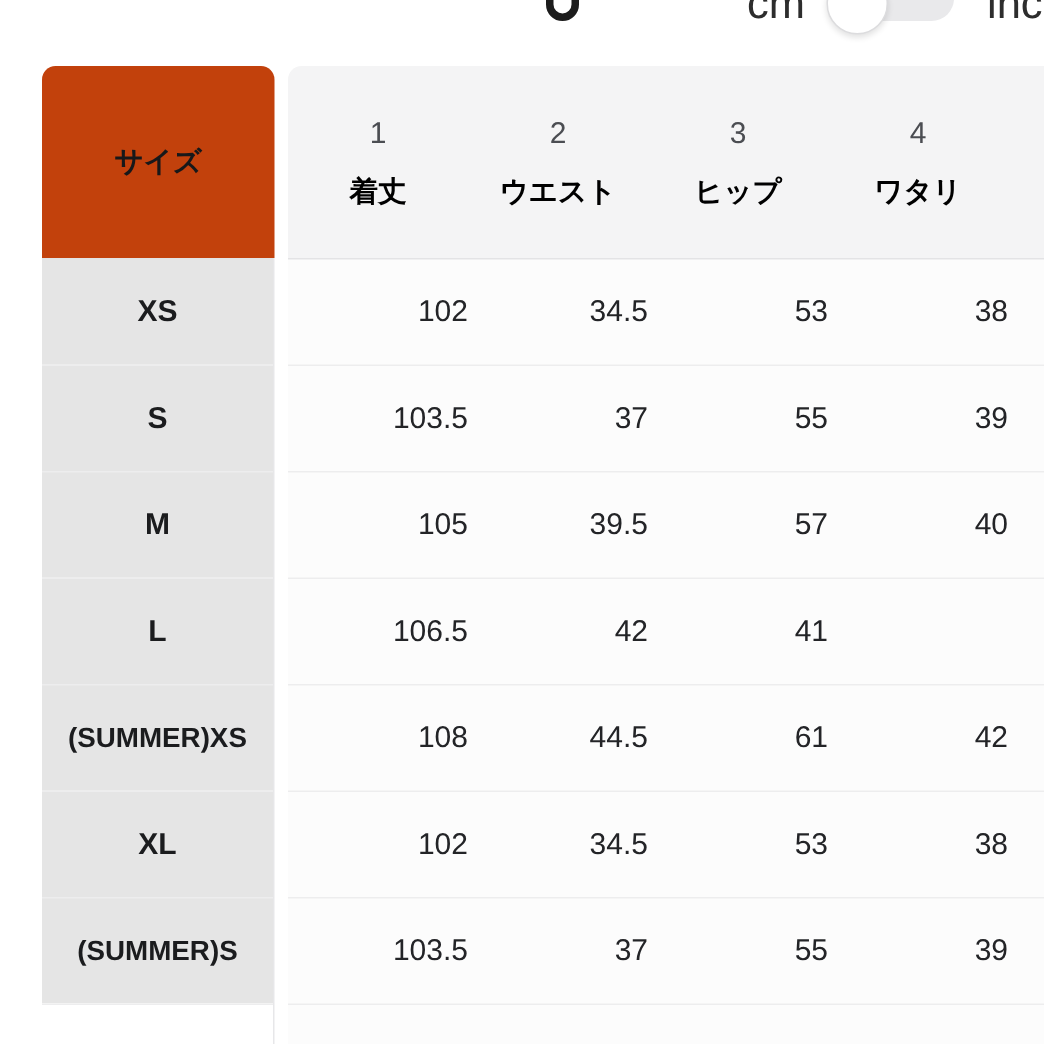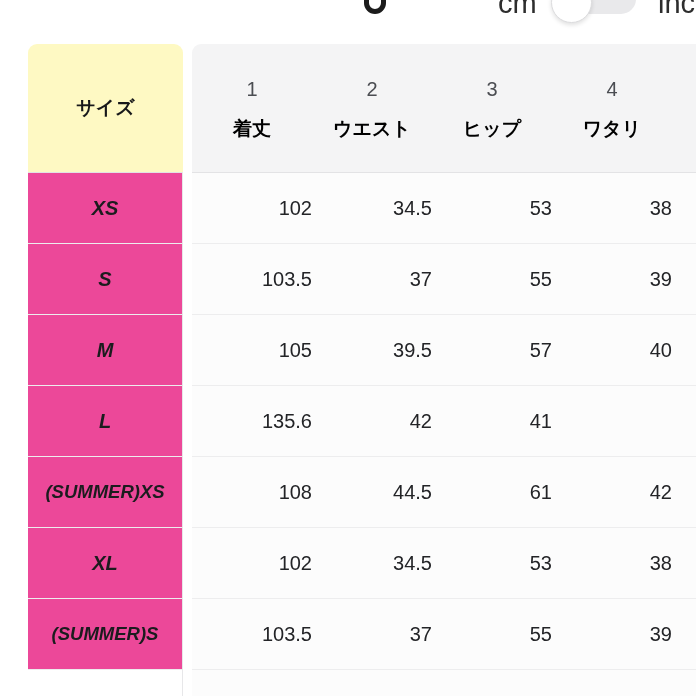--- a/index.html
+++ b/index.html
@@ -33,42 +33,42 @@
 
   
   .table-wrap{
     position:absolute;left:28px;top:44px;width:668px;height:652px;
     overflow:hidden;display:flex;
   }
   .size-col{width:155px;flex:none;display:flex;flex-direction:column}
   .data-col{width:530px;flex:none;margin-left:9px;display:flex;flex-direction:column}
 
   .size-head{
-    height:128px;flex:none;background:#fef9c3;border-radius:9px 9px 0 0;
+    height:128px;flex:none;background:#c2410c;border-radius:9px 9px 0 0;
     display:flex;align-items:center;justify-content:center;
     font-size:19px;font-weight:700;color:#17181a;
   }
   .data-head{
     height:128px;flex:none;background:#f4f4f5;border-radius:9px 0 0 0;
     display:flex;
   }
   .head-cell{
     width:120px;flex:none;display:flex;flex-direction:column;
     align-items:center;justify-content:center;gap:20px;
   }
   .head-num{font-size:20px;color:#4b4d52;font-weight:400;line-height:1}
   .head-label{font-size:19px;font-weight:700;color:#000000;line-height:1}
 
   .size-body{flex:1;display:flex;flex-direction:column;border-right:1px solid #e7e7e9;background:#ffffff}
   .data-body{flex:1;display:flex;flex-direction:column;background:#fcfcfc}
 
   .srow{
     height:71px;flex:none;display:flex;align-items:center;justify-content:center;
     font-size:20px;font-weight:700;color:#1b1c1e;border-top:1px solid #ededee;box-sizing:border-box;
-    background:#ec4899;white-space:nowrap;font-style:italic;
+    background:#e5e5e5;white-space:nowrap;
   }
   .srow.first{border-top:1px solid #e3e3e5}
   .srow.summer{font-size:18.5px}
   .drow{
     height:71px;flex:none;display:flex;align-items:center;
     border-top:1px solid #ededee;box-sizing:border-box;background:#fcfcfc;
   }
   .drow.first{border-top:1px solid #e3e3e5}
   .dcell{
     width:120px;flex:none;text-align:right;
@@ -138,21 +138,21 @@
         <div class="dcell">55</div>
         <div class="dcell">39</div>
       </div>
       <div class="drow">
         <div class="dcell">105</div>
         <div class="dcell">39.5</div>
         <div class="dcell">57</div>
         <div class="dcell">40</div>
       </div>
       <div class="drow">
-        <div class="dcell">135.6</div>
+        <div class="dcell">106.5</div>
         <div class="dcell">42</div>
         <div class="dcell">41</div>
       </div>
       <div class="drow">
         <div class="dcell">108</div>
         <div class="dcell">44.5</div>
         <div class="dcell">61</div>
         <div class="dcell">42</div>
       </div>
       <div class="drow">

